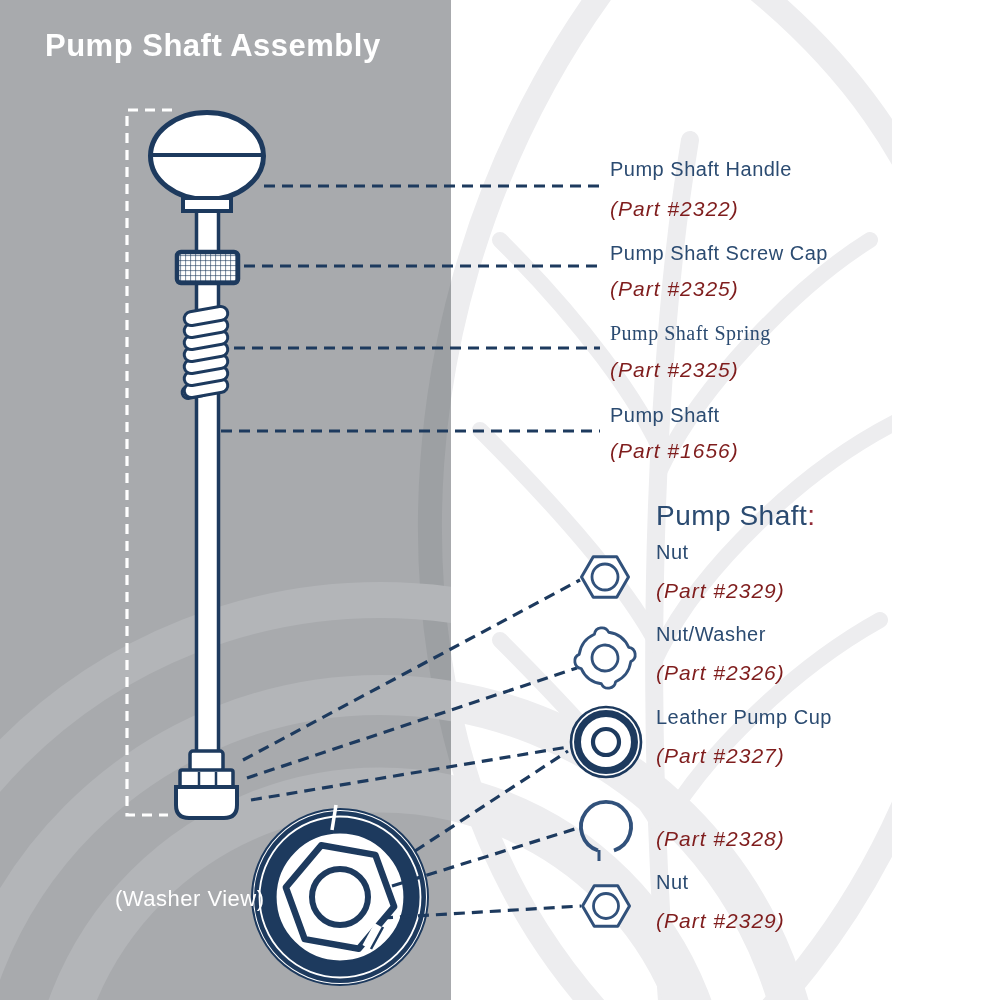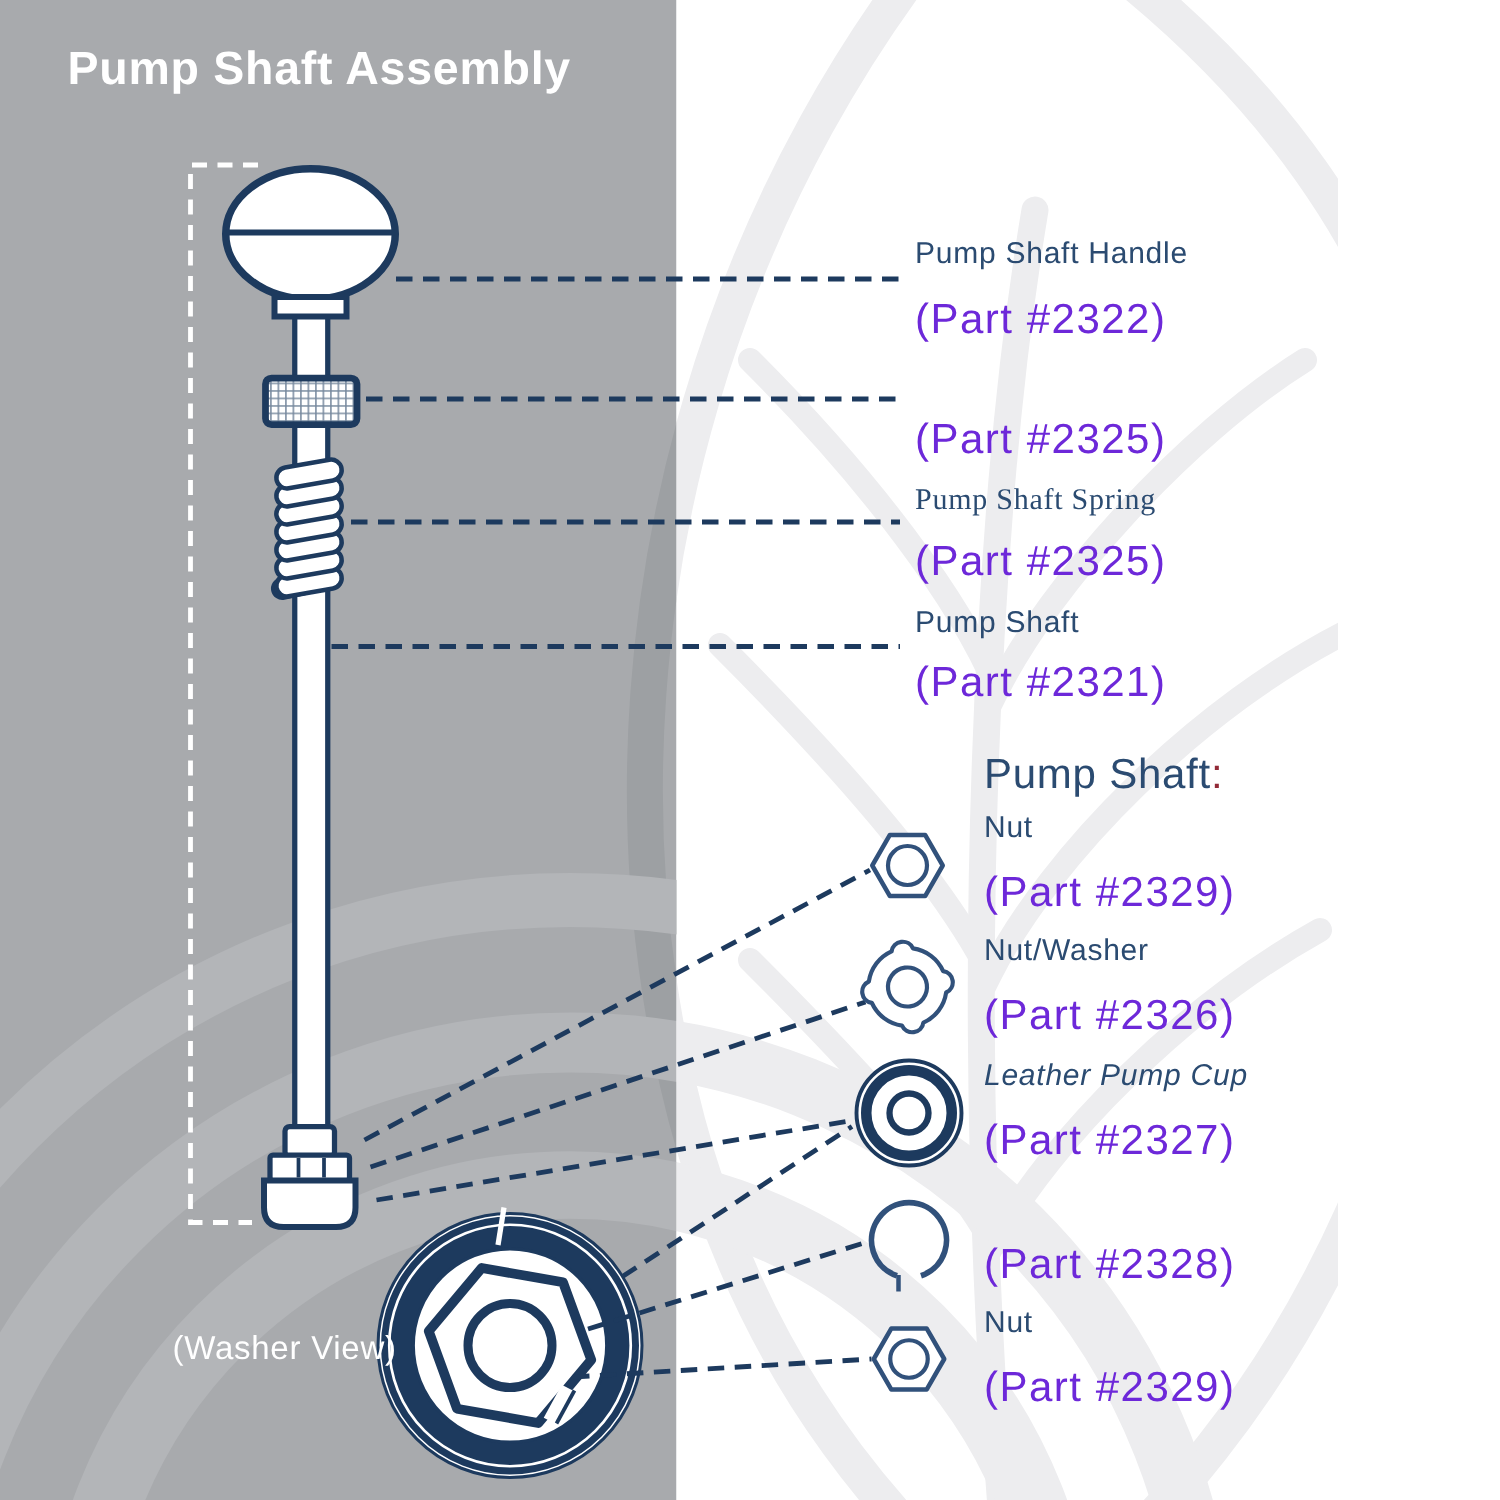--- a/index.html
+++ b/index.html
@@ -3,21 +3,21 @@
 <meta charset="utf-8">
 <style>
   html,body{margin:0;padding:0;background:#ffffff;}
   #canvas{
     position:relative;width:892px;height:1000px;overflow:hidden;
     font-family:"Liberation Sans", sans-serif;background:#ffffff;
   }
   #scene{position:absolute;left:0;top:0;}
   .lbl{position:absolute;white-space:nowrap;line-height:1.15;}
   .name{font-size:20px;letter-spacing:0.5px;color:#2b4b71;}
-  .part{font-size:28px;letter-spacing:1px;color:#6d28d9;}
+  .part{font-size:21px;letter-spacing:1px;color:#7f1d1d;font-style:italic;}
   .title{font-size:31px;font-weight:bold;letter-spacing:0.5px;color:#ffffff;}
   .titlepart{font-size:26px;letter-spacing:1px;color:#8c2531;}
   .heading{font-size:28px;letter-spacing:0.5px;color:#2b4b71;font-weight:normal;}
   .heading .colon{color:#922a37;}
   .belowview{font-size:22px;letter-spacing:0.5px;color:#ffffff;}
 </style>
 </head>
 <body>
 
 <div id="canvas">
@@ -152,37 +152,38 @@
       <polygon points="23.5,0 11.75,20.35 -11.75,20.35 -23.5,0 -11.75,-20.35 11.75,-20.35" stroke-width="3" stroke-linejoin="round"></polygon>
       <circle cx="0" cy="0" r="12.5" stroke-width="2.8"></circle>
     </g>
   </svg>
 
   <div class="lbl title" style="left:45px;top:28px;">Pump Shaft Assembly</div>
 
   <div class="lbl name" style="left:610px;top:158px;">Pump Shaft Handle</div>
   <div class="lbl part" style="left:610px;top:197px;">(Part #2322)</div>
 
+  <div class="lbl name" style="left:610px;top:242px;">Pump Shaft Screw Cap</div>
   <div class="lbl part" style="left:610px;top:277px;">(Part #2325)</div>
 
   <div class="lbl name" style="left:610px;top:322px;font-family:Liberation Serif, serif;">Pump Shaft Spring</div>
   <div class="lbl part" style="left:610px;top:358px;">(Part #2325)</div>
 
   <div class="lbl name" style="left:610px;top:404px;">Pump Shaft</div>
-  <div class="lbl part" style="left:610px;top:439px;">(Part #2321)</div>
+  <div class="lbl part" style="left:610px;top:439px;">(Part #1656)</div>
 
   <div class="lbl heading" style="left:656px;top:500px;"><span>Pump Shaft</span><span class="colon">:</span></div>
 
   <div class="lbl name" style="left:656px;top:541px;">Nut</div>
   <div class="lbl part" style="left:656px;top:579px;">(Part #2329)</div>
 
   <div class="lbl name" style="left:656px;top:623px;">Nut/Washer</div>
   <div class="lbl part" style="left:656px;top:661px;">(Part #2326)</div>
 
-  <div class="lbl name" style="left:656px;top:706px;font-style:italic;">Leather Pump Cup</div>
+  <div class="lbl name" style="left:656px;top:706px;">Leather Pump Cup</div>
   <div class="lbl part" style="left:656px;top:744px;">(Part #2327)</div>
 
   <div class="lbl part" style="left:656px;top:827px;">(Part #2328)</div>
 
   <div class="lbl name" style="left:656px;top:871px;">Nut</div>
   <div class="lbl part" style="left:656px;top:909px;">(Part #2329)</div>
 
   <div class="lbl belowview" style="left:115px;top:886px;">(Washer View)</div>
 </div>
 

